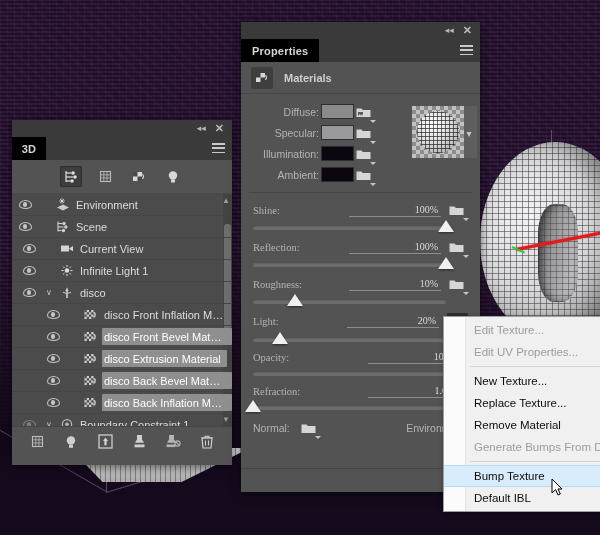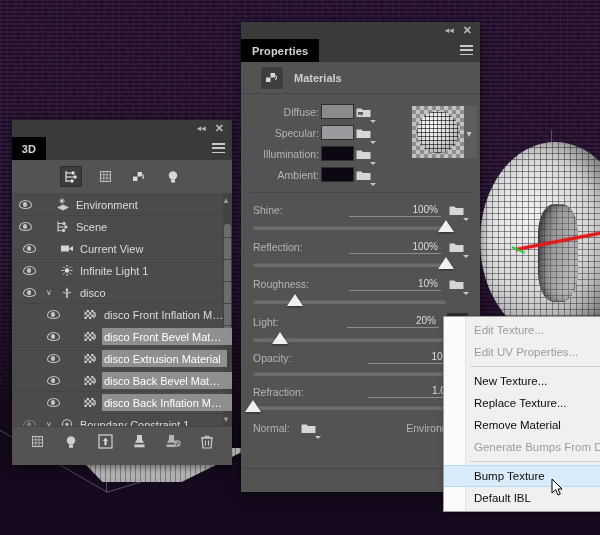--- a/index.html
+++ b/index.html
@@ -149,21 +149,21 @@
   .p3d-bottom {
     height: 30px; background:#535353; display:flex; align-items:center;
     justify-content:center; gap: 16px; border-top:1px solid #464646;
   }
   .bbtn { width:18px; height:18px; display:flex; align-items:center; justify-content:center; cursor:pointer; }
 
   
   #panelProps { left: 241px; top: 22px; width: 239px; height: 470px; }
   .mat-header {
     height: 32px; display:flex; align-items:center; gap: 11px;
-    padding-left: 20px; border-bottom:1px solid #474747;
+    padding-left: 10px; border-bottom:1px solid #474747;
   }
   .mat-swatch {
     width:22px; height:22px; background:#3e3e3e; display:flex;
     align-items:center; justify-content:center; border-radius:2px;
   }
   .mat-title { font-size:11px; font-weight:bold; color:#cfcfcf; }
 
   .prop-body { padding: 7px 0 0 0; }
   .crow {
     height: 21px; display:flex; align-items:center; padding-left: 10px; gap: 2px;
@@ -202,21 +202,21 @@
     position:absolute; right: 4px; top: 100px; width: 14px; height: 22px;
     color:#c7c7c7; font-size:10px; display:flex; align-items:center; justify-content:center;
     cursor:pointer;
   }
   .thumb-strip {
     position:absolute; right: 3px; top: 84px; width: 14px; height: 52px; background:#5e5e5e;
   }
 
   .sep { height:1px; background:#464646; margin: 7px 8px 0 8px; }
 
-  .srow { padding: 9px 12px 0 12px; }
+  .srow { padding: 9px 12px 0 12px; font-family: Liberation Serif, serif; }
   .sline { display:flex; align-items:center; }
   .sname { font-size:10.5px; color:#b4b4b4; flex: 0 0 auto; }
   .sval {
     margin-left:auto; font-size:10px; color:#dcdcdc; text-align:right;
     border-bottom: 1px solid #8c8c8c; min-width: 92px; padding-bottom: 1px; padding-right:3px;
     margin-right: 8px; cursor:text;
   }
   .track {
     position:relative; height: 5px; background:#6d6d6d; margin-top: 7px;
     border-radius:1px; box-shadow: inset 0 1px 2px rgba(0,0,0,.35);

